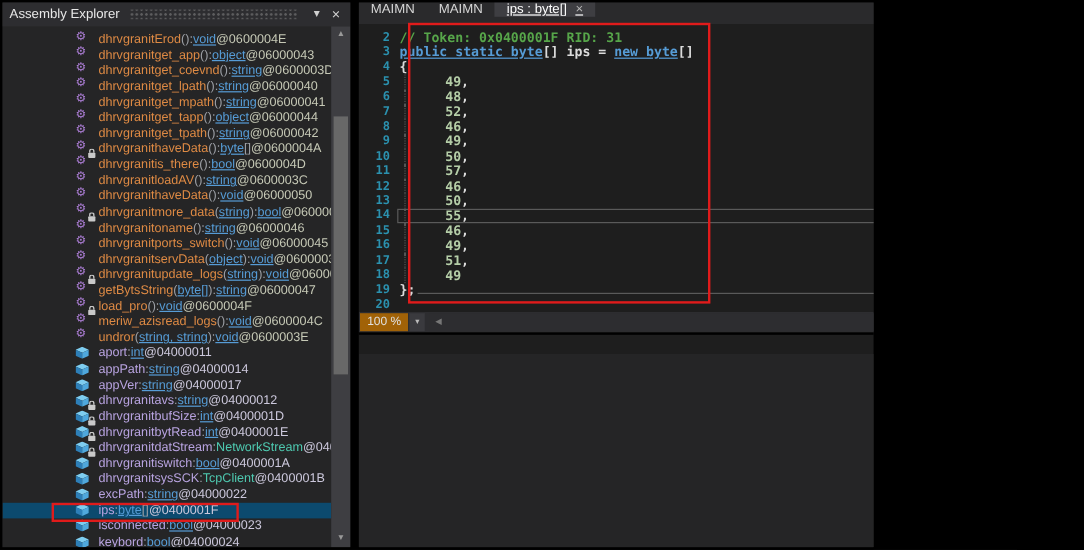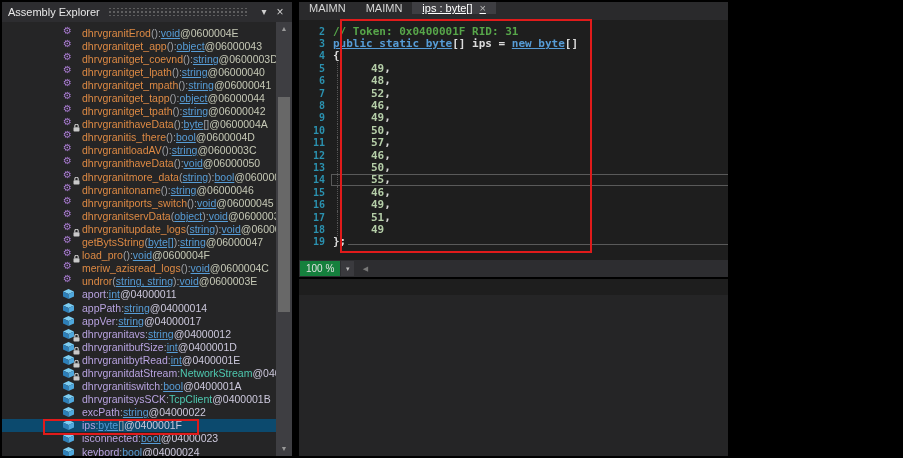--- a/index.html
+++ b/index.html
@@ -100,21 +100,21 @@
   #code-redbox {
     position:absolute; left:41px; top:17px; width:252px; height:234px;
     border:2px solid #e01b1b; pointer-events:none; z-index:6;
   }
   
   #editor-bottombar {
     position:absolute; left:0; right:0; top:258px; height:17px;
     background:#2d2d30; display:flex; align-items:center;
   }
   #zoom-box {
-    height:15px; margin-left:1px; padding:0 6px; background:#15803d;
+    height:15px; margin-left:1px; padding:0 6px; background:#a16207;
     color:#e0e0e0; font-size:10px; line-height:15px;text-align:center;
   }
   #zoom-drop {
     width:13px; height:15px; margin-left:1px; background:#3a3a3e; color:#bbb;
     font-size:7px; text-align:center; line-height:15px;
   }
   #hscroll { flex:1; height:15px; margin-left:4px; position:relative; background:#2d2d30; }
   .hs-arrow { position:absolute; top:0; width:14px; height:15px; color:#777;
               font-size:7px; text-align:center; line-height:15px; }
   #ed-sep { position:absolute; left:0; right:0; top:275px; height:2px; background:#000; }
@@ -609,20 +609,21 @@
         <div class="cline"><span class="lnum">10</span><div class="ccontent ind"><span class="guide"></span><span class="num">50</span><span class="pl">,</span></div></div>
         <div class="cline"><span class="lnum">11</span><div class="ccontent ind"><span class="guide"></span><span class="num">57</span><span class="pl">,</span></div></div>
         <div class="cline"><span class="lnum">12</span><div class="ccontent ind"><span class="guide"></span><span class="num">46</span><span class="pl">,</span></div></div>
         <div class="cline"><span class="lnum">13</span><div class="ccontent ind"><span class="guide"></span><span class="num">50</span><span class="pl">,</span></div></div>
         <div class="cline cur"><span class="lnum">14</span><div class="ccontent ind"><span class="guide"></span><span class="num">55</span><span class="pl">,</span></div></div>
         <div class="cline"><span class="lnum">15</span><div class="ccontent ind"><span class="guide"></span><span class="num">46</span><span class="pl">,</span></div></div>
         <div class="cline"><span class="lnum">16</span><div class="ccontent ind"><span class="guide"></span><span class="num">49</span><span class="pl">,</span></div></div>
         <div class="cline"><span class="lnum">17</span><div class="ccontent ind"><span class="guide"></span><span class="num">51</span><span class="pl">,</span></div></div>
         <div class="cline"><span class="lnum">18</span><div class="ccontent ind"><span class="guide"></span><span class="num">49</span></div></div>
         <div class="cline"><span class="lnum">19</span><div class="ccontent"><span class="pl">};</span><span class="msep"></span></div></div>
+        <div class="cline"><span class="lnum">20</span><div class="ccontent"></div></div>
       </div>
     <div id="code-redbox"></div>
 
     <div id="editor-bottombar">
       <span id="zoom-box">100 %</span>
       <span id="zoom-drop">▾</span>
       <div id="hscroll">
         <span class="hs-arrow" style="left:0;">◀</span>
         <span class="hs-arrow" style="right:0;">▶</span>
       </div>

